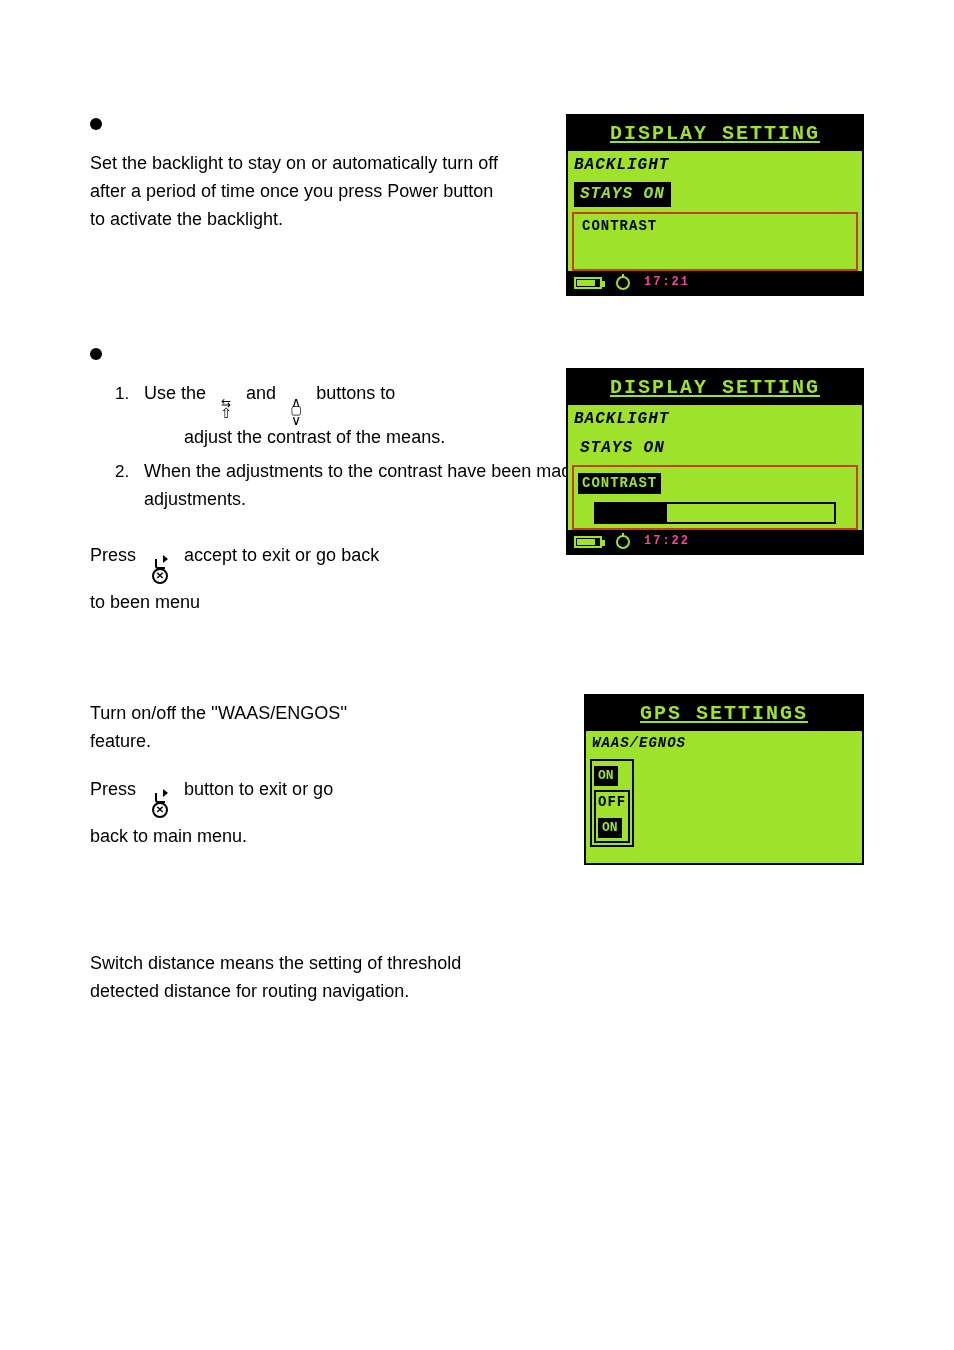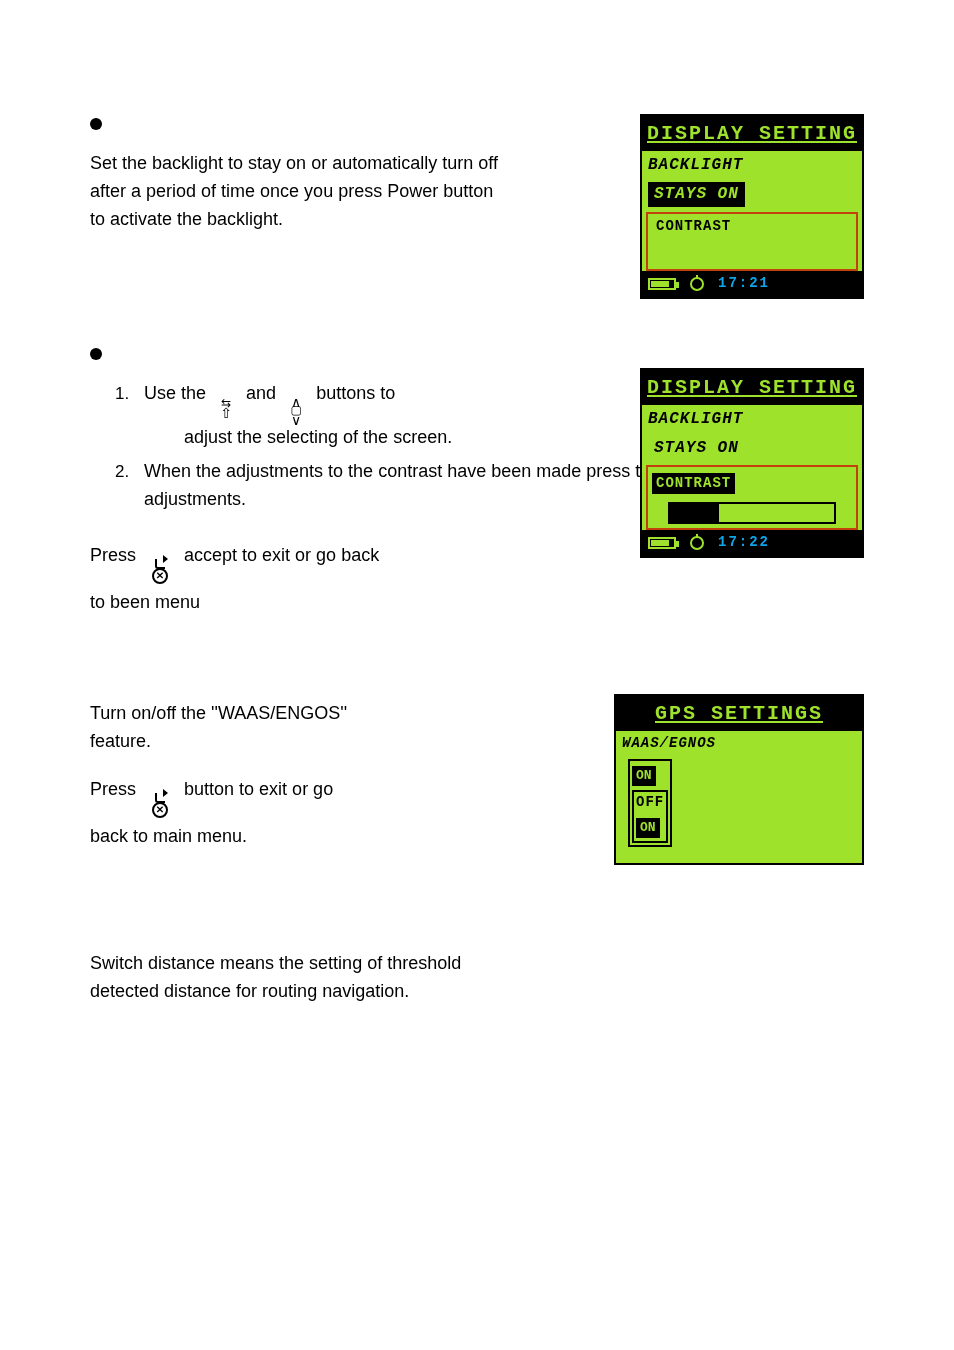--- a/index.html
+++ b/index.html
@@ -52,21 +52,21 @@
   .esc-circle {
     width:16px; height:16px; border:2px solid #000; border-radius:50%;
     display:flex; align-items:center; justify-content:center;
     font-size:10px; font-weight:bold; margin-top:-1px;
   }
 
   
   .lcd {
     position: absolute;
     right: 0;
-    width: 224px;
+    width: 298px;
     border: 2px solid #000;
     background: #9fe22c;
     font-family: "Courier New", monospace;
     font-weight: bold;
   }
   .lcd-title {
     background: #000; color: #9fe22c;
     letter-spacing: 2px; font-size: 20px;
     padding: 2px 4px; text-align: center;
     text-decoration: underline;
@@ -76,30 +76,30 @@
   .lcd-row { font-size: 16px; letter-spacing: 1px; padding: 2px 6px; color:#000;font-style:italic;}
   .lcd-row.hi { display:inline-block; background:#000; color:#9fe22c; padding:0 6px; margin:2px 6px;}
   .lcd-box { border:2px solid #c2410c; margin:2px 4px 0 4px; padding:2px 4px 4px 4px; }
   .lcd-contrast-bar {
     width: calc(100% - 32px); height: 22px; border:2px solid #000;
     margin: 6px 16px 2px 16px; background: #9fe22c;
     display:flex;
   }
   .lcd-contrast-fill { background:#000; width:30%; height:100%; }
   .lcd-foot {
-    background:#000; color:#0ea5e9; font-size:14px; letter-spacing:2px;
+    background:#000; color:#ec4899; font-size:12px; letter-spacing:2px;
     padding:2px 6px; display:flex; align-items:center; gap:14px;
   }
   .batt { display:inline-block; width:28px; height:12px; border:2px solid #9fe22c; position:relative;}
   .batt::after { content:""; position:absolute; right:-5px; top:2px; width:3px; height:6px; background:#9fe22c;}
   .batt::before { content:""; position:absolute; left:1px; top:1px; width:18px; height:6px; background:#9fe22c;}
   .sat { display:inline-block; width:14px; height:14px; border:2px solid #9fe22c; border-radius:50%; position:relative;}
   .sat::before { content:""; position:absolute; left:4px; top:-4px; width:2px; height:4px; background:#9fe22c;}
   .lcd-small-row { font-size:14px; letter-spacing:1px; padding:0 4px; }
-  .opt-box { border:2px solid #000; display:table; padding:0 2px 2px 2px; margin:2px 12px;}
+  .opt-box { border:2px solid #000; display:table; padding:0 2px 2px 2px; margin:2px 4px;}
   .opt-hi { background:#000; color:#9fe22c; display:inline-block; padding:0 4px;}
 </style>
 </head>
 <body>
 
 <div class="section" style="height:40px;">
   <span class="bullet-dot"></span>
 </div>
 <div class="section" style="height:190px;">
   <div class="text-block">Set the backlight to stay on or automatically turn off after a period of time once you press Power button to activate the backlight.</div>
@@ -131,21 +131,21 @@
         <span class="chev-icon-line">⇆</span>
         <span class="chev-up">⇧</span>
       </span>
       <span>and</span>
       <span class="key-glyph">
         <span class="chev-up">∧</span>
         <span class="chev-icon-line">▢</span>
         <span class="chev-down">∨</span>
       </span>
       <span>buttons to</span>
-      <div class="sub-indent">adjust the selecting of the screen.</div>
+      <div class="sub-indent">adjust the contrast of the means.</div>
     </li>
     <li>
       <span>When the adjustments to the contrast have been made press the "    " button to accept the adjustments.</span>
     </li>
   </ol>
 
   <div style="height:22px;"></div>
   <div>
     <span>Press</span>
     <span class="esc-glyph">
@@ -182,21 +182,21 @@
   <div>
     <span>Press</span>
     <span class="esc-glyph">
       <span class="hook"></span>
       <span class="esc-circle">✕</span>
     </span>
     <span>button to exit or go</span>
   </div>
   <div>back to main menu.</div>
 
-  <div class="lcd" style="top:-6px; width:250px;">
+  <div class="lcd" style="top:-6px; width:280px;">
     <div class="lcd-title gps">GPS SETTINGS</div>
     <div class="lcd-row" style="font-size:14px;">WAAS/EGNOS</div>
     <div class="opt-box">
       <div><span class="opt-hi" style="font-size:13px;">ON</span></div>
       <div class="opt-box" style="margin:1px 0 0 0; padding:0 2px;">
         <div class="lcd-small-row" style="font-size:14px;padding:0;">OFF</div>
         <div><span class="opt-hi" style="font-size:13px;">ON</span></div>
       </div>
     </div>
     <div style="height:14px;"></div>

